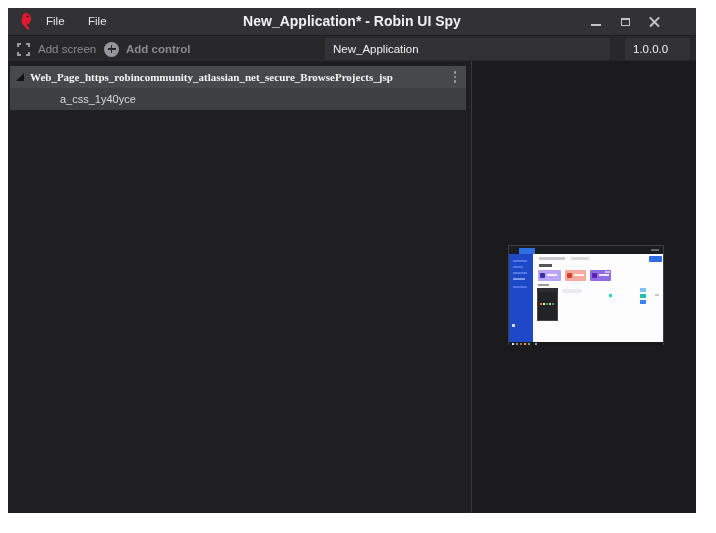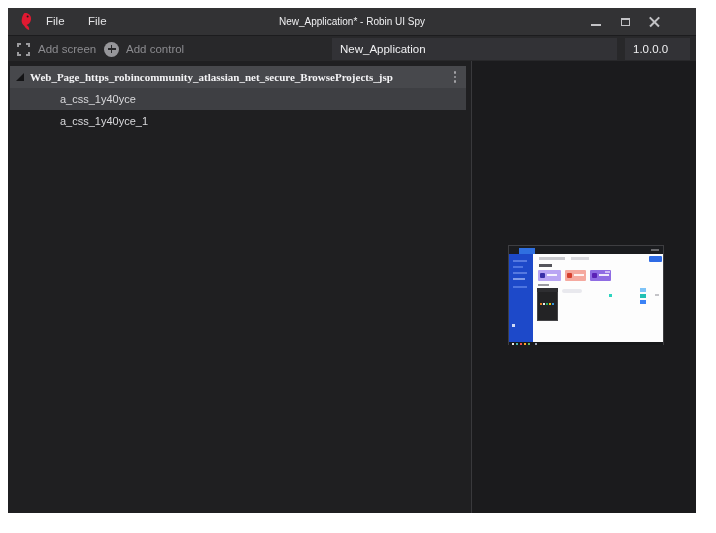--- a/index.html
+++ b/index.html
@@ -11,56 +11,56 @@
 
   
   .titlebar { position:absolute; left:0; top:0; width:688px; height:27px;
               background:#323234; }
   .logo { position:absolute; left:10px; top:4px; width:18px; height:19px; }
   .menu { position:absolute; top:0; height:27px; line-height:27px; color:#e6e6e8;
           font-size:11.5px; padding:0 6px; cursor:default; }
   .menu-file { left:32px; }
   .menu-help { left:74px; }
   .wtitle { position:absolute; left:0; right:0; top:0; height:27px; line-height:27px;
-            text-align:center; color:#f0f0f2; font-size:10px; font-weight:400; }
+            text-align:center; color:#f0f0f2; font-size:14px; font-weight:700; }
   .winbtn { position:absolute; top:0; width:30px; height:27px; display:flex;
             align-items:center; justify-content:center; }
   .btn-min  { right:85px; }
   .btn-max  { right:56px; }
   .btn-close{ right:27px; }
   .glyph-min { width:10px; height:2px; background:#c3c3c6; margin-top:6px; }
   .glyph-max { width:9px; height:8px; border:1.5px solid #c3c3c6; border-top-width:2.5px; }
   .glyph-close { position:relative; width:11px; height:11px; }
   .glyph-close::before, .glyph-close::after { content:""; position:absolute; left:-1px;
       top:4.5px; width:13px; height:1.6px; background:#c3c3c6; }
   .glyph-close::before { transform:rotate(45deg); }
   .glyph-close::after  { transform:rotate(-45deg); }
 
   
   .toolbar { position:absolute; left:0; top:27px; width:688px; height:26px;
              background:#28282a; border-top:1px solid #1c1c1e; }
   .tbtn { position:absolute; top:0; height:26px; display:flex; align-items:center;
           gap:7px; color:#8b8b8f; font-size:11.5px; }
   .tbtn-screen { left:9px;gap:8px; }
-  .tbtn-control{ left:96px; }
+  .tbtn-control{ left:96px;font-weight:bold; }
   .icon-corners { position:relative; width:13px; height:13px; }
   .icon-corners i { position:absolute; width:4px; height:4px; border:0 solid #9b9b9e; }
   .icon-corners i:nth-child(1){ left:0; top:0; border-left-width:2px; border-top-width:2px; }
   .icon-corners i:nth-child(2){ right:0; top:0; border-right-width:2px; border-top-width:2px; }
   .icon-corners i:nth-child(3){ left:0; bottom:0; border-left-width:2px; border-bottom-width:2px; }
   .icon-corners i:nth-child(4){ right:0; bottom:0; border-right-width:2px; border-bottom-width:2px; }
   .icon-plus { width:15px; height:15px; border-radius:50%; background:#96969a;
                position:relative; }
   .icon-plus::before, .icon-plus::after { content:""; position:absolute; background:#28282a; }
   .icon-plus::before { left:3.5px; top:6.6px; width:8px; height:1.8px; }
   .icon-plus::after  { left:6.6px; top:3.5px; width:1.8px; height:8px; }
   .tb-input { position:absolute; top:2px; height:22px; background:#323236; border:none;
               color:#f0f0f2; font-size:11.5px; padding:0 8px; outline:none;
               font-family:"Liberation Sans", sans-serif; }
-  .input-name { left:324px; width:285px; }
+  .input-name { left:317px; width:285px; }
   .input-version { left:617px; width:65px; }
 
   
   .main { position:absolute; left:0; top:53px; width:688px; height:452px; }
   .tree-panel { position:absolute; left:0; top:0; width:463px; height:452px;
                 background:#1f1f21; }
   .splitter { position:absolute; left:463px; top:0; width:1px; height:452px;
               background:#39393c; cursor:col-resize; }
   .view-panel { position:absolute; left:464px; top:0; width:224px; height:452px;
                 background:#1b1b1d; }
@@ -184,23 +184,20 @@
         <span class="row-label root-label">Web_Page_https_robincommunity_atlassian_net_secure_BrowseProjects_jsp</span>
         <span class="kebab">
           <b></b>
             <b></b>
             <b></b>
         </span>
       </div>
       <div class="row row-child row-child1">
         <span class="row-label child-label">a_css_1y40yce</span>
       </div>
-      <div class="row row-child row-child2">
-        <span class="row-label child-label">a_css_1y40yce_1</span>
-      </div>
     </div>
 
     <div class="splitter"></div>
 
     <div class="view-panel">
 
       <div class="thumb">
         <div class="t t-tabbar"></div>
         <div class="t t-tab"></div>
         <div class="t t-tabdot"></div>

